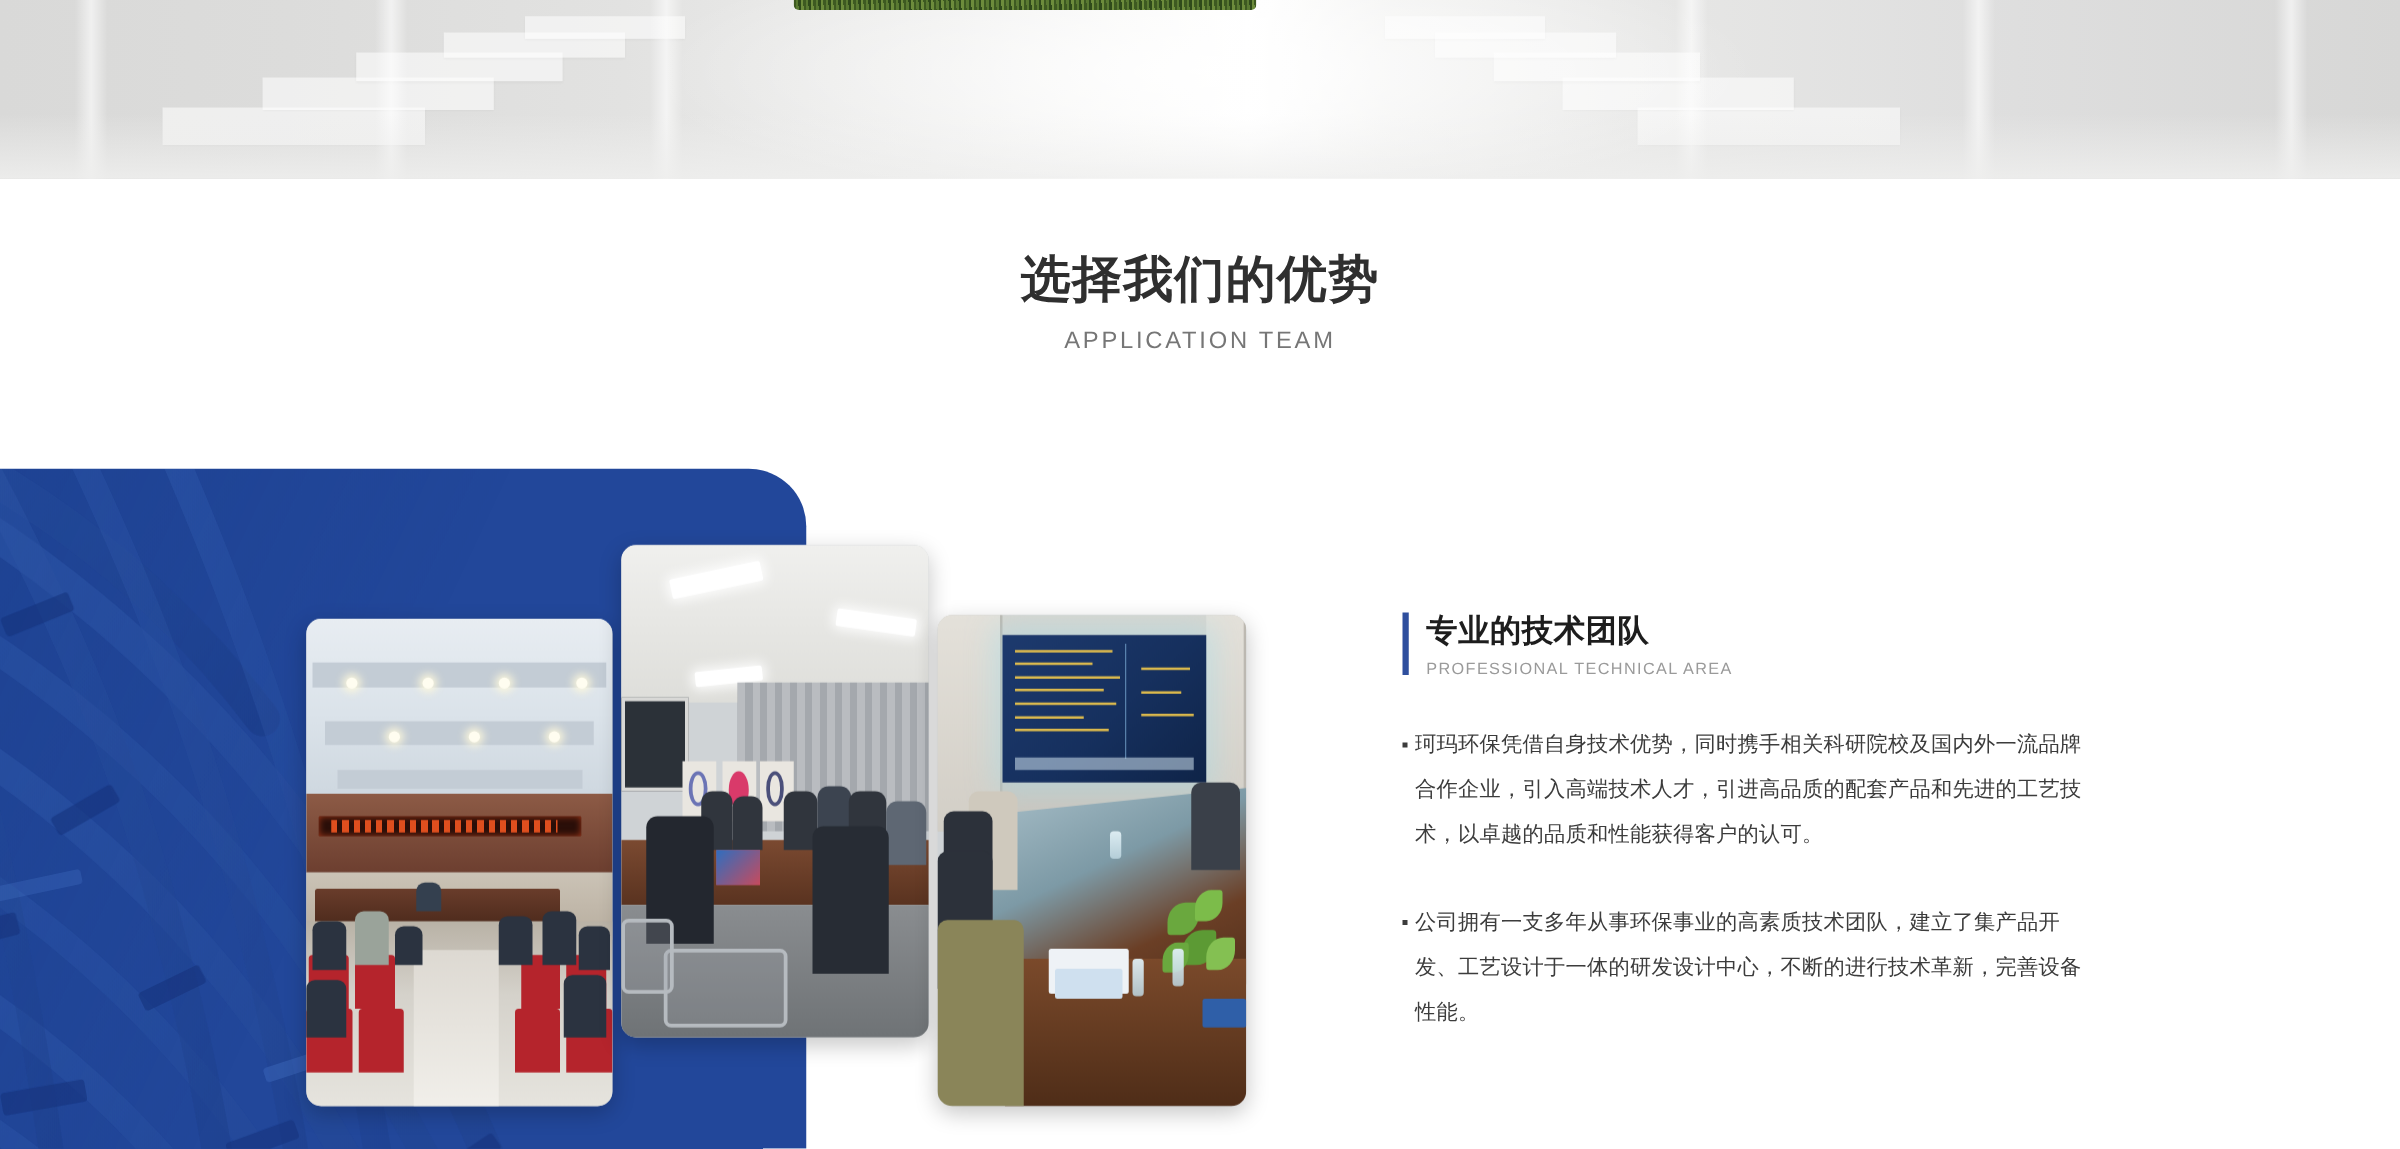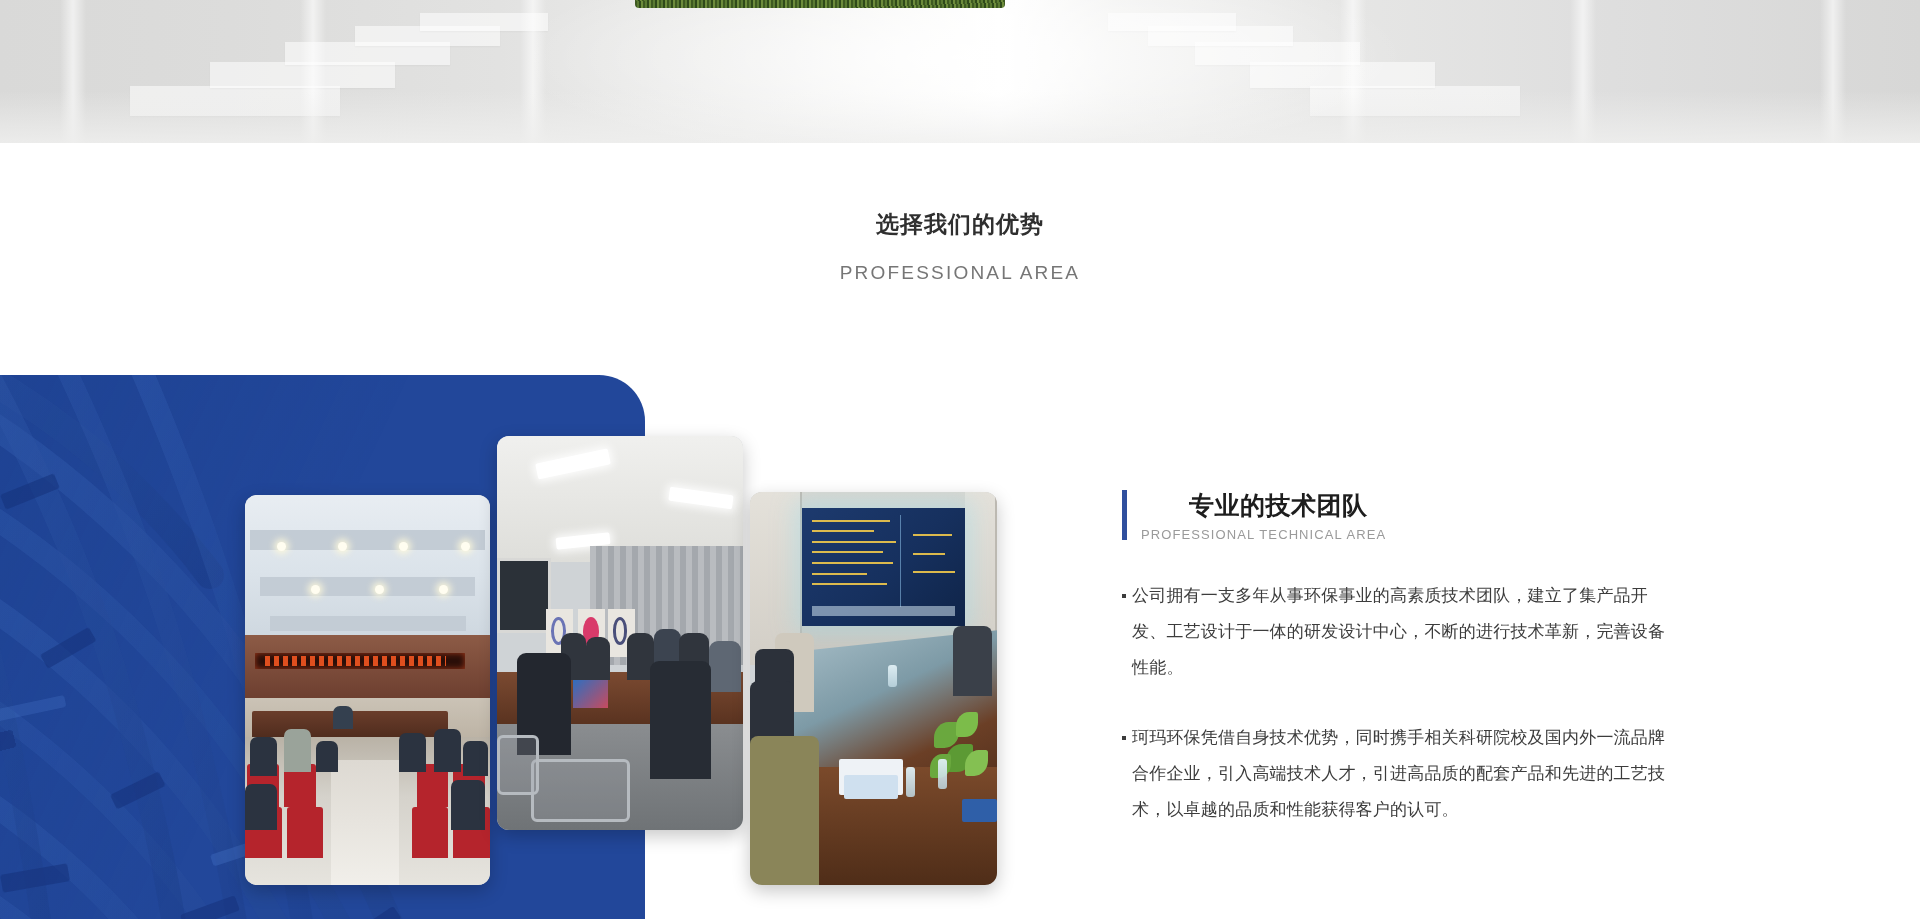--- a/index.html
+++ b/index.html
@@ -70,21 +70,21 @@
   }
 
   
   .section-head {
     position: absolute;
     left: 0; top: 200px;
     width: 1920px;
     text-align: center;
   }
   .section-title {
-    font-size: 23px;
+    font-size: 40px;
     font-weight: 700;
     color: #2f2f2f;
     letter-spacing: 1px;
     line-height: 48px;
   }
   .section-sub {
     margin-top: 12px;
     font-size: 19px;
     font-weight: 400;
     color: #767676;
@@ -221,21 +221,20 @@
   }
   .feature-title {
     position: absolute;
     left: 19px; top: 0;
     font-size: 25px;
     font-weight: 700;
     color: #1d1d1d;
     line-height: 34px;
     letter-spacing: 0.5px;
     z-index: 2;
-    margin-left: 48px;
   }
   .feature-subtitle {
     position: absolute;
     left: 19px; top: 38px;
     font-size: 13px;
     font-weight: 400;
     color: #9a9a9a;
     letter-spacing: 1.1px;
     line-height: 18px;
     z-index: 2;
@@ -281,21 +280,21 @@
     <div class="banner-col" style="left:1340px;"></div>
     <div class="banner-col" style="left:1570px;"></div>
     <div class="banner-col" style="left:1820px;"></div>
     <div class="banner-floor"></div>
     <div class="banner-fade"></div>
     <div class="banner-grass"></div>
   </div>
 
   <div class="section-head">
     <div class="section-title">选择我们的优势</div>
-    <div class="section-sub">PROFESSIONAL AREA</div>
+    <div class="section-sub">APPLICATION TEAM</div>
   </div>
 
   <div class="blue-panel">
     <svg class="blue-pattern" viewBox="0 0 760 740" preserveAspectRatio="none">
       <defs>
         <linearGradient id="lg" x1="0" y1="0" x2="1" y2="1">
           <stop offset="0%" stop-color="#3d6ac0"></stop>
           <stop offset="100%" stop-color="#1b3b85"></stop>
         </linearGradient>
       </defs>
@@ -453,19 +452,19 @@
 
   <div class="feature">
 
     <div class="feature-head">
       <div class="accent-bar"></div>
       <div class="feature-title">专业的技术团队</div>
       <div class="feature-subtitle">PROFESSIONAL TECHNICAL AREA</div>
     </div>
 
     <div class="feature-body">
+      <p class="feature-para">珂玛环保凭借自身技术优势，同时携手相关科研院校及国内外一流品牌合作企业，引入高端技术人才，引进高品质的配套产品和先进的工艺技术，以卓越的品质和性能获得客户的认可。</p>
       <p class="feature-para">公司拥有一支多年从事环保事业的高素质技术团队，建立了集产品开发、工艺设计于一体的研发设计中心，不断的进行技术革新，完善设备性能。</p>
-      <p class="feature-para">珂玛环保凭借自身技术优势，同时携手相关科研院校及国内外一流品牌合作企业，引入高端技术人才，引进高品质的配套产品和先进的工艺技术，以卓越的品质和性能获得客户的认可。</p>
     </div>
 
   </div>
 
 </div>
 
 </body></html>

